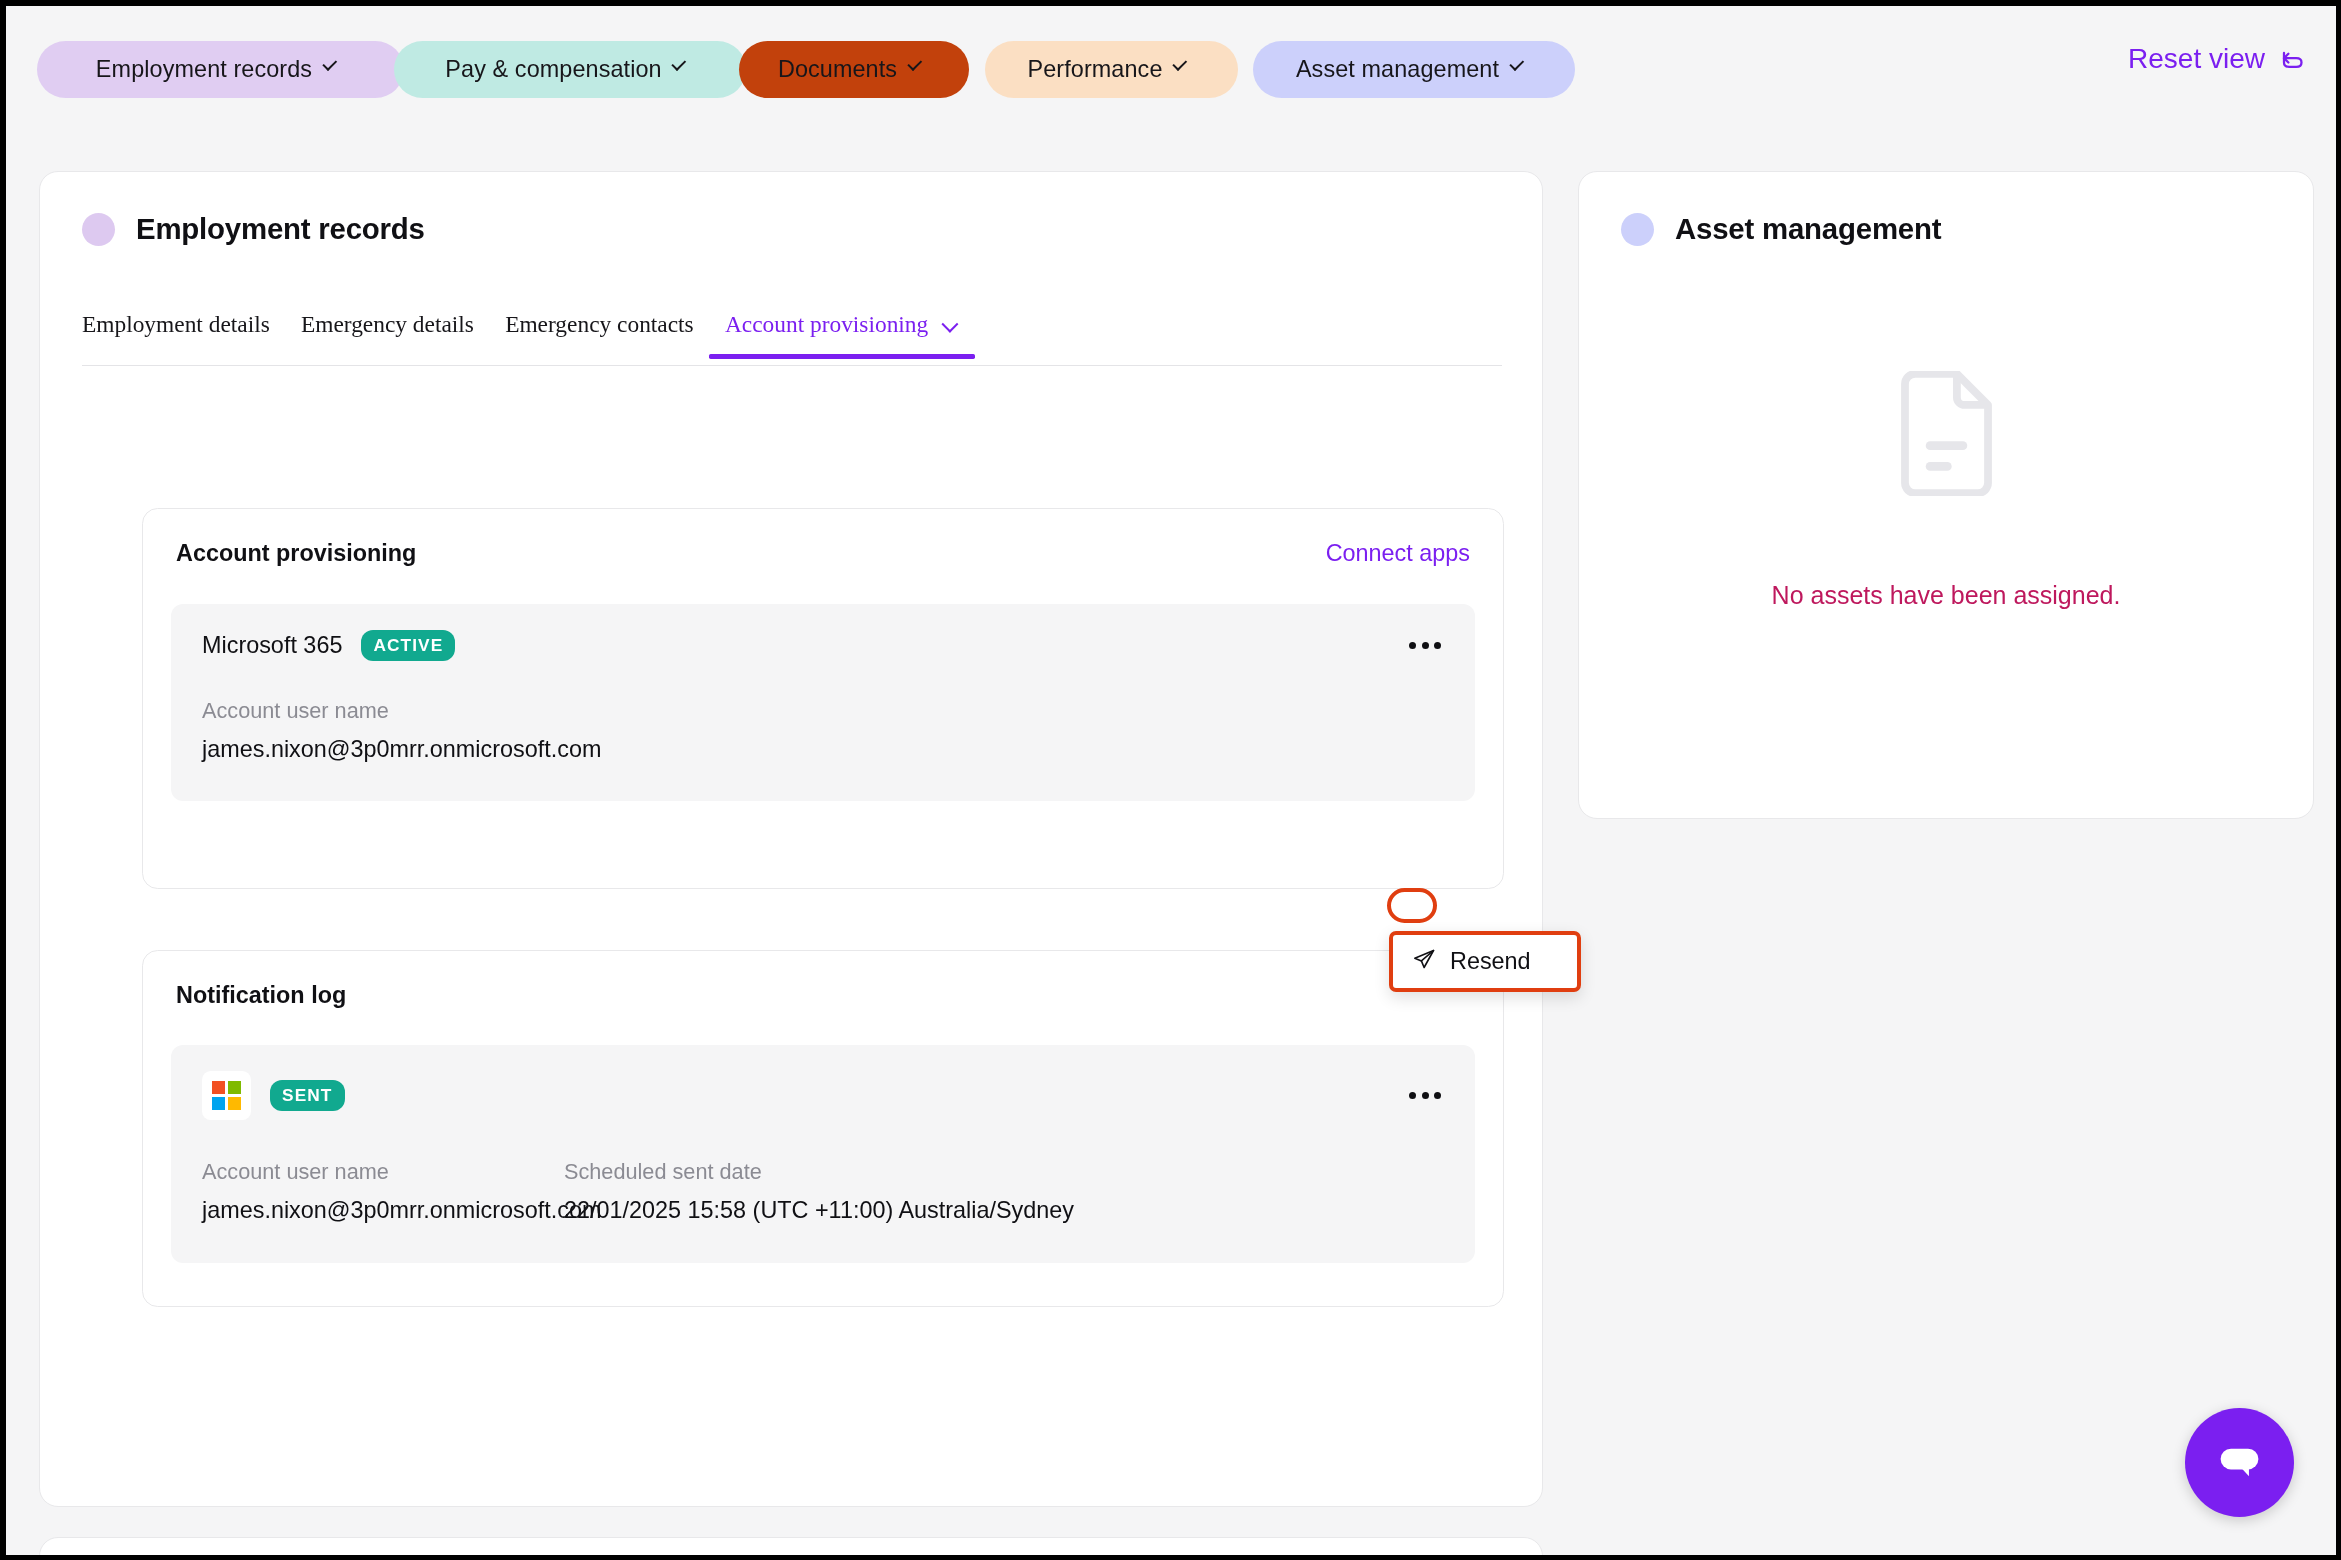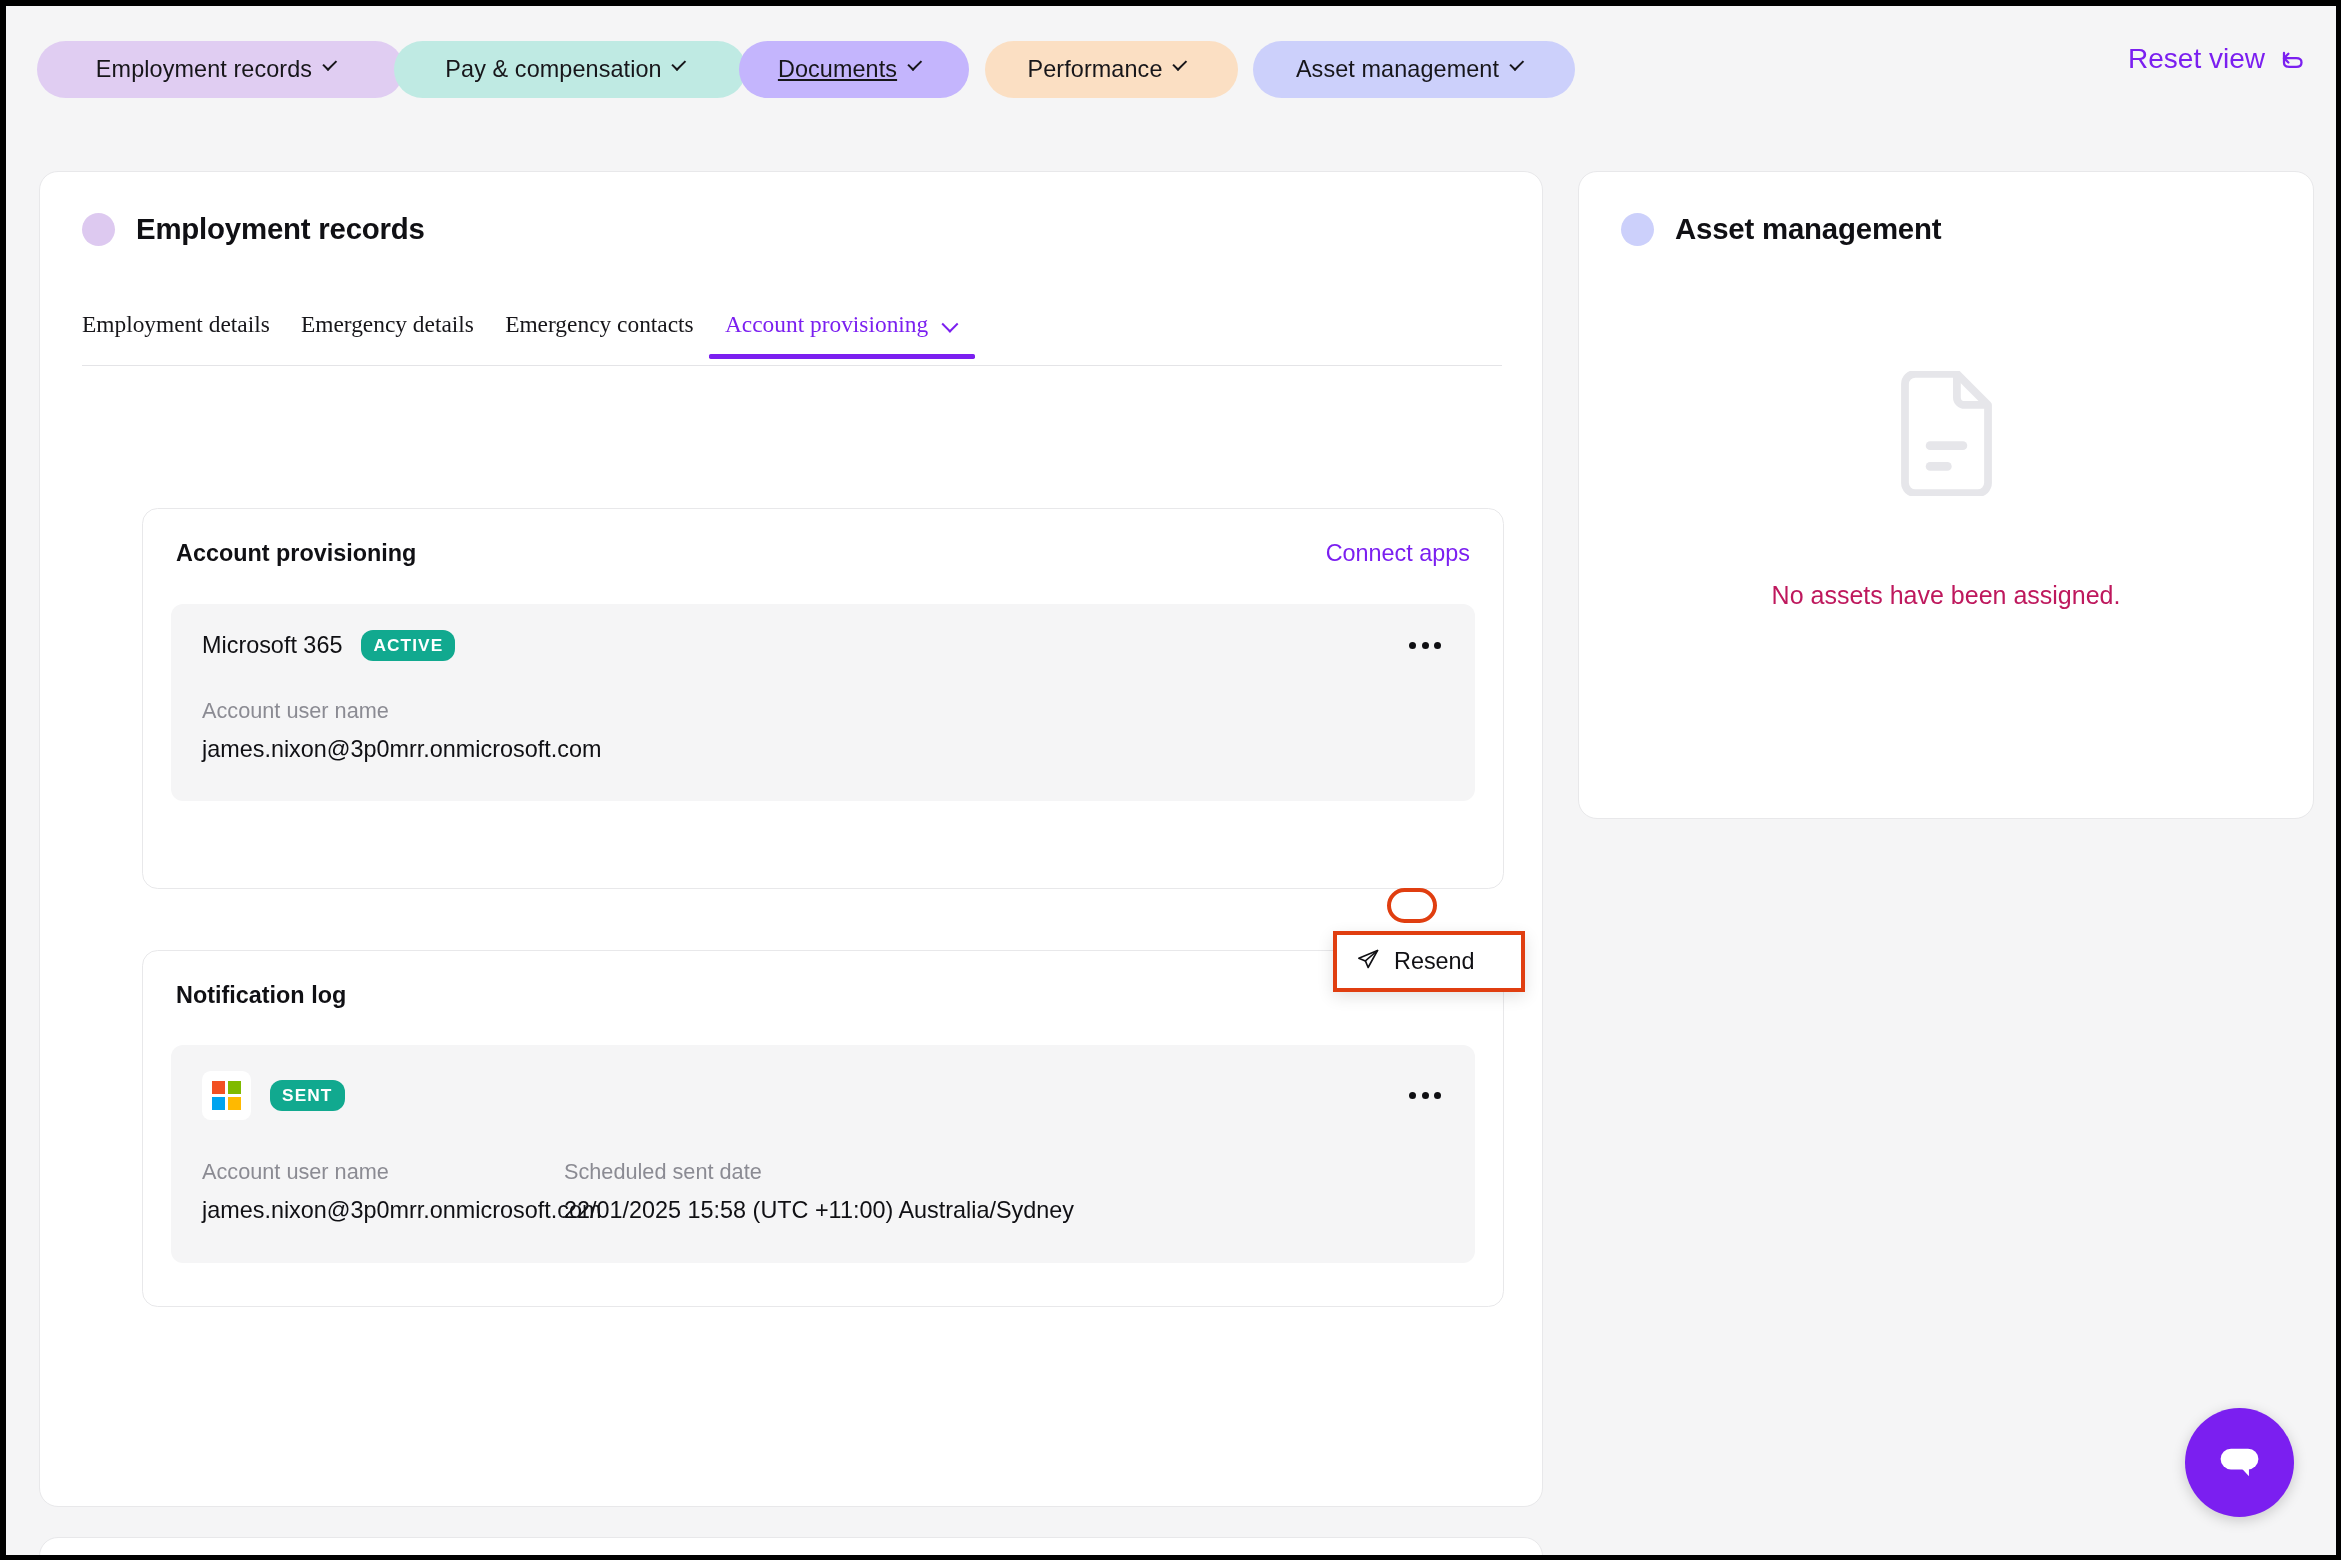--- a/index.html
+++ b/index.html
@@ -312,27 +312,27 @@
     top: 882px;
     width: 50px;
     height: 35px;
     border: 4.3px solid #e03e10;
     border-radius: 19px;
     box-sizing: border-box;
     pointer-events: none;
   }
   #resend-menu {
     position: absolute;
-    left: 1327px;
+    left: 1383px;
     top: 925px;
     width: 192px;
     height: 61px;
     background: #ffffff;
     border: 4.3px solid #e03e10;
-    border-radius: 0;
+    border-radius: 7px;
     box-sizing: border-box;
     display: flex;
     align-items: center;
     gap: 14px;
     padding-left: 19px;
     box-shadow: 0 5.2px 15.6px rgba(0,0,0,.12);
     cursor: pointer;
     user-select: none;
   }
   .resend-label {
@@ -383,21 +383,21 @@
     <div class="pill" style="left: 31px; width: 367px; background: rgb(224, 205, 242);">
       <span>Employment records</span>
       <span class="chev"></span>
     </div>
 
     <div class="pill" style="left: 388px; width: 352px; background: rgb(191, 234, 227);">
       <span>Pay &amp; compensation</span>
       <span class="chev"></span>
     </div>
 
-    <div class="pill" style="left: 733px; width: 230px; background: #c4b5fd; text-decoration: underline;">
+    <div class="pill" style="left: 733px; width: 230px; background: #c2410c;">
       <span>Documents</span>
       <span class="chev"></span>
     </div>
 
     <div class="pill" style="left: 979px; width: 253px; background: rgb(251, 223, 195);">
       <span>Performance</span>
       <span class="chev"></span>
     </div>
 
     <div class="pill" style="left: 1247px; width: 322px; background: rgb(204, 208, 251);">

